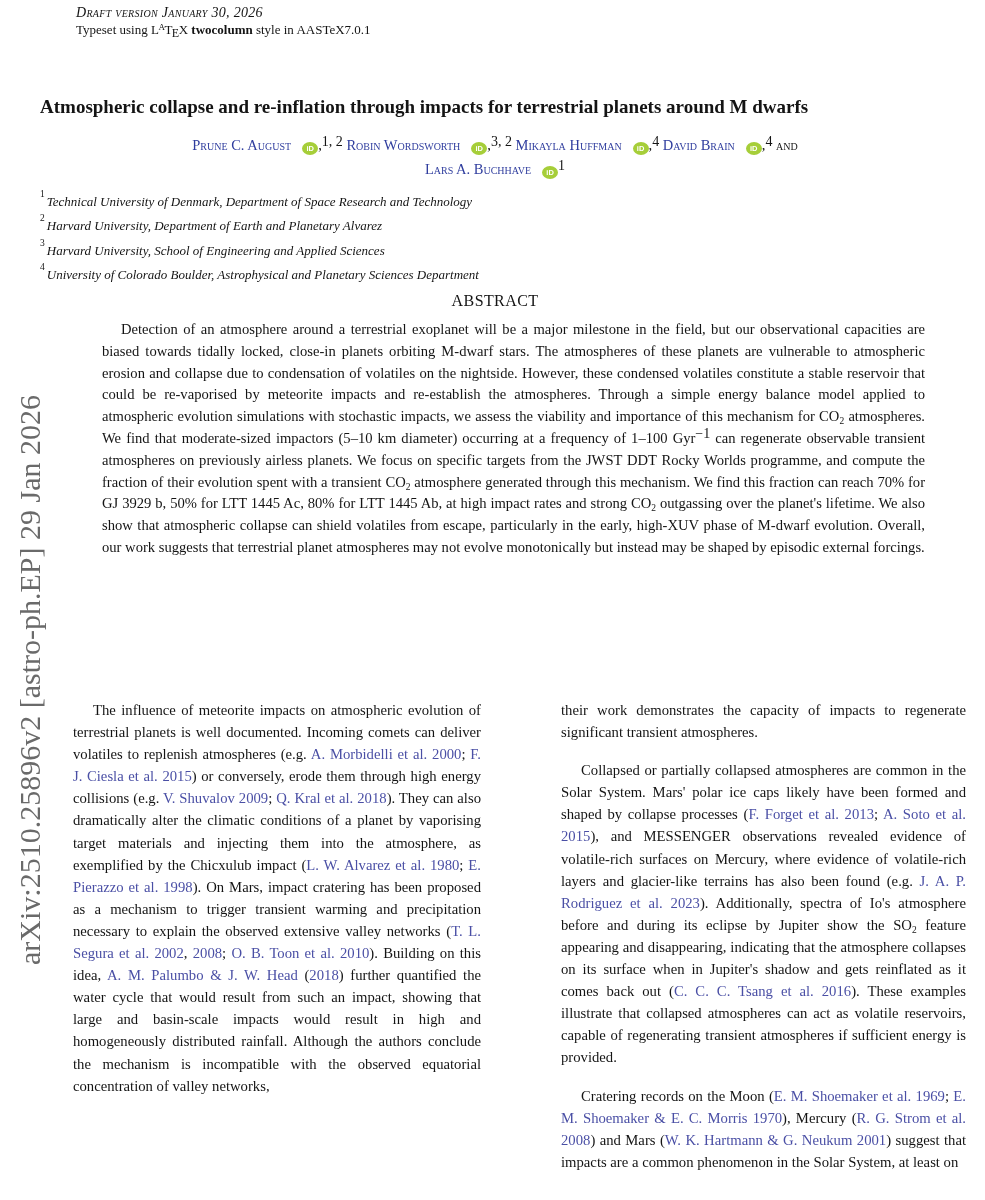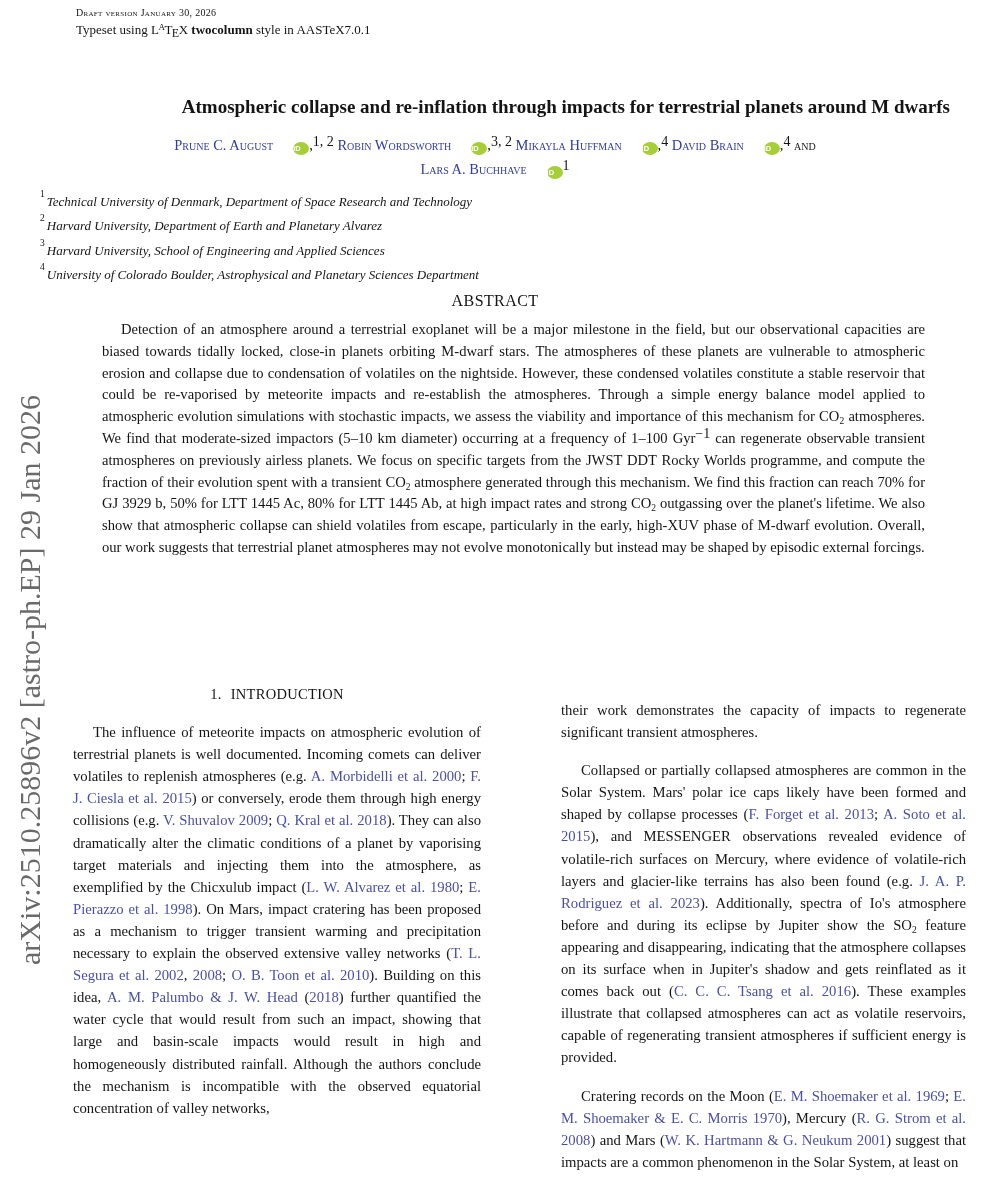--- a/index.html
+++ b/index.html
@@ -11,51 +11,51 @@
   }
   *{box-sizing:border-box;}
   html,body{margin:0;padding:0;}
   body{
     width:985px;height:1200px;position:relative;overflow:hidden;
     background:#ffffff;color:var(--ink);
     font-family:"Liberation Serif", serif;
   }
   
   .top-header{position:absolute;left:76px;top:4px;line-height:17px;}
-  .draft-line{font-variant:small-caps;font-size:10px;letter-spacing:0.3px;}
+  .draft-line{font-variant:small-caps;font-size:14px;letter-spacing:0.3px;font-style:italic;}
   .typeset-line{font-size:13px;}
   .s-lxA{font-size:9px;position:relative;top:-4px;margin:0 -0.5px;}
   .s-lxE{font-size:12px;position:relative;top:2.5px;margin:0 -0.5px;}
   .s-bold{font-weight:bold;}
   
   .watermark{
     position:absolute;left:30px;top:680px;
     transform:translate(-50%,-50%) rotate(-90deg);
     white-space:nowrap;
     font-size:30px;color:var(--watermark);
     font-family:"Liberation Serif", serif;
   }
   
   .title{
     position:absolute;left:40px;top:96px;width:910px;
-    text-align:right;font-weight:bold;font-size:19px;white-space:nowrap;
+    text-align:left;font-weight:bold;font-size:19px;white-space:nowrap;
   }
   .authors{
     position:absolute;left:40px;top:133px;width:910px;
     text-align:center;font-size:14.5px;line-height:24px;
   }
   .s-author{color:var(--author);font-variant:small-caps;}
   .s-sc{font-variant:small-caps;margin-top:12px;}
   .s-sup{font-size:14px;position:relative;top:-4.5px;line-height:0;}
   .s-sub{font-size:9.5px;position:relative;top:3px;line-height:0;}
   .s-link{color:var(--link);}
   .s-orcid{
     display:inline-block;width:16px;height:13px;border-radius:50%;
     background:var(--orcid);color:#fff;font-size:7.5px;font-weight:bold;
-    line-height:13px;text-align:left;margin-left:20px;vertical-align:-1px;
+    line-height:13px;text-align:center;margin-left:11px;vertical-align:-1px;
     font-family:"Liberation Sans", sans-serif;
   }
   .affiliations{
     position:absolute;left:40px;top:188px;width:910px;
     text-align:left;font-size:13px;font-style:italic;line-height:21px;
   }
   .aff-sup{font-style:normal;font-size:9.5px;position:relative;top:-4px;margin-right:2px;}
   
   .abstract-heading{
     position:absolute;left:40px;top:292px;width:910px;
@@ -97,23 +97,20 @@
   <div class="aff-line"><sup class="aff-sup">1</sup><span>Technical University of Denmark, Department of Space Research and Technology</span></div>
   <div class="aff-line"><sup class="aff-sup">2</sup><span>Harvard University, Department of Earth and Planetary Alvarez</span></div>
   <div class="aff-line"><sup class="aff-sup">3</sup><span>Harvard University, School of Engineering and Applied Sciences</span></div>
   <div class="aff-line"><sup class="aff-sup">4</sup><span>University of Colorado Boulder, Astrophysical and Planetary Sciences Department</span></div>
 </div>
 
 <div class="abstract-heading">ABSTRACT</div>
 <div class="abstract-body"><span>Detection of an atmosphere around a terrestrial exoplanet will be a major milestone in the field, but our observational capacities are biased towards tidally locked, close-in planets orbiting M-dwarf stars. The atmospheres of these planets are vulnerable to atmospheric erosion and collapse due to condensation of volatiles on the nightside. However, these condensed volatiles constitute a stable reservoir that could be re-vaporised by meteorite impacts and re-establish the atmospheres. Through a simple energy balance model applied to atmospheric evolution simulations with stochastic impacts, we assess the viability and importance of this mechanism for CO</span><span class="s-sub">2</span><span> atmospheres. We find that moderate-sized impactors (5–10 km diameter) occurring at a frequency of 1–100 Gyr</span><span class="s-sup">−1</span><span> can regenerate observable transient atmospheres on previously airless planets. We focus on specific targets from the JWST DDT Rocky Worlds programme, and compute the fraction of their evolution spent with a transient CO</span><span class="s-sub">2</span><span> atmosphere generated through this mechanism. We find this fraction can reach 70% for GJ 3929 b, 50% for LTT 1445 Ac, 80% for LTT 1445 Ab, at high impact rates and strong CO</span><span class="s-sub">2</span><span> outgassing over the planet's lifetime. We also show that atmospheric collapse can shield volatiles from escape, particularly in the early, high-XUV phase of M-dwarf evolution. Overall, our work suggests that terrestrial planet atmospheres may not evolve monotonically but instead may be shaped by episodic external forcings.</span></div>
 
 <div class="col col-left">
-  <div class="section-heading">
-    <span>1.</span><span class="hsp"></span><span>INTRODUCTION</span>
-  </div>
   <p><span>The influence of meteorite impacts on atmospheric evolution of terrestrial planets is well documented. Incoming comets can deliver volatiles to replenish atmospheres (e.g. </span><span class="s-link">A. Morbidelli et al. 2000</span><span>; </span><span class="s-link">F. J. Ciesla et al. 2015</span><span>) or conversely, erode them through high energy collisions (e.g. </span><span class="s-link">V. Shuvalov 2009</span><span>; </span><span class="s-link">Q. Kral et al. 2018</span><span>). They can also dramatically alter the climatic conditions of a planet by vaporising target materials and injecting them into the atmosphere, as exemplified by the Chicxulub impact (</span><span class="s-link">L. W. Alvarez et al. 1980</span><span>; </span><span class="s-link">E. Pierazzo et al. 1998</span><span>). On Mars, impact cratering has been proposed as a mechanism to trigger transient warming and precipitation necessary to explain the observed extensive valley networks (</span><span class="s-link">T. L. Segura et al. 2002</span><span>, </span><span class="s-link">2008</span><span>; </span><span class="s-link">O. B. Toon et al. 2010</span><span>). Building on this idea, </span><span class="s-link">A. M. Palumbo &amp; J. W. Head</span><span> (</span><span class="s-link">2018</span><span>) further quantified the water cycle that would result from such an impact, showing that large and basin-scale impacts would result in high and homogeneously distributed rainfall. Although the authors conclude the mechanism is incompatible with the observed equatorial concentration of valley networks,</span></p>
 </div>
 
 <div class="col col-right">
   <p class="noindent"><span>their work demonstrates the capacity of impacts to regenerate significant transient atmospheres.</span></p>
   <p><span>Collapsed or partially collapsed atmospheres are common in the Solar System. Mars' polar ice caps likely have been formed and shaped by collapse processes (</span><span class="s-link">F. Forget et al. 2013</span><span>; </span><span class="s-link">A. Soto et al. 2015</span><span>), and MESSENGER observations revealed evidence of volatile-rich surfaces on Mercury, where evidence of volatile-rich layers and glacier-like terrains has also been found (e.g. </span><span class="s-link">J. A. P. Rodriguez et al. 2023</span><span>). Additionally, spectra of Io's atmosphere before and during its eclipse by Jupiter show the SO</span><span class="s-sub">2</span><span> feature appearing and disappearing, indicating that the atmosphere collapses on its surface when in Jupiter's shadow and gets reinflated as it comes back out (</span><span class="s-link">C. C. C. Tsang et al. 2016</span><span>). These examples illustrate that collapsed atmospheres can act as volatile reservoirs, capable of regenerating transient atmospheres if sufficient energy is provided.</span></p>
   <p><span>Cratering records on the Moon (</span><span class="s-link">E. M. Shoemaker et al. 1969</span><span>; </span><span class="s-link">E. M. Shoemaker &amp; E. C. Morris 1970</span><span>), Mercury (</span><span class="s-link">R. G. Strom et al. 2008</span><span>) and Mars (</span><span class="s-link">W. K. Hartmann &amp; G. Neukum 2001</span><span>) suggest that impacts are a common phenomenon in the Solar System, at least on</span></p>
 </div>
 
 </body></html>

